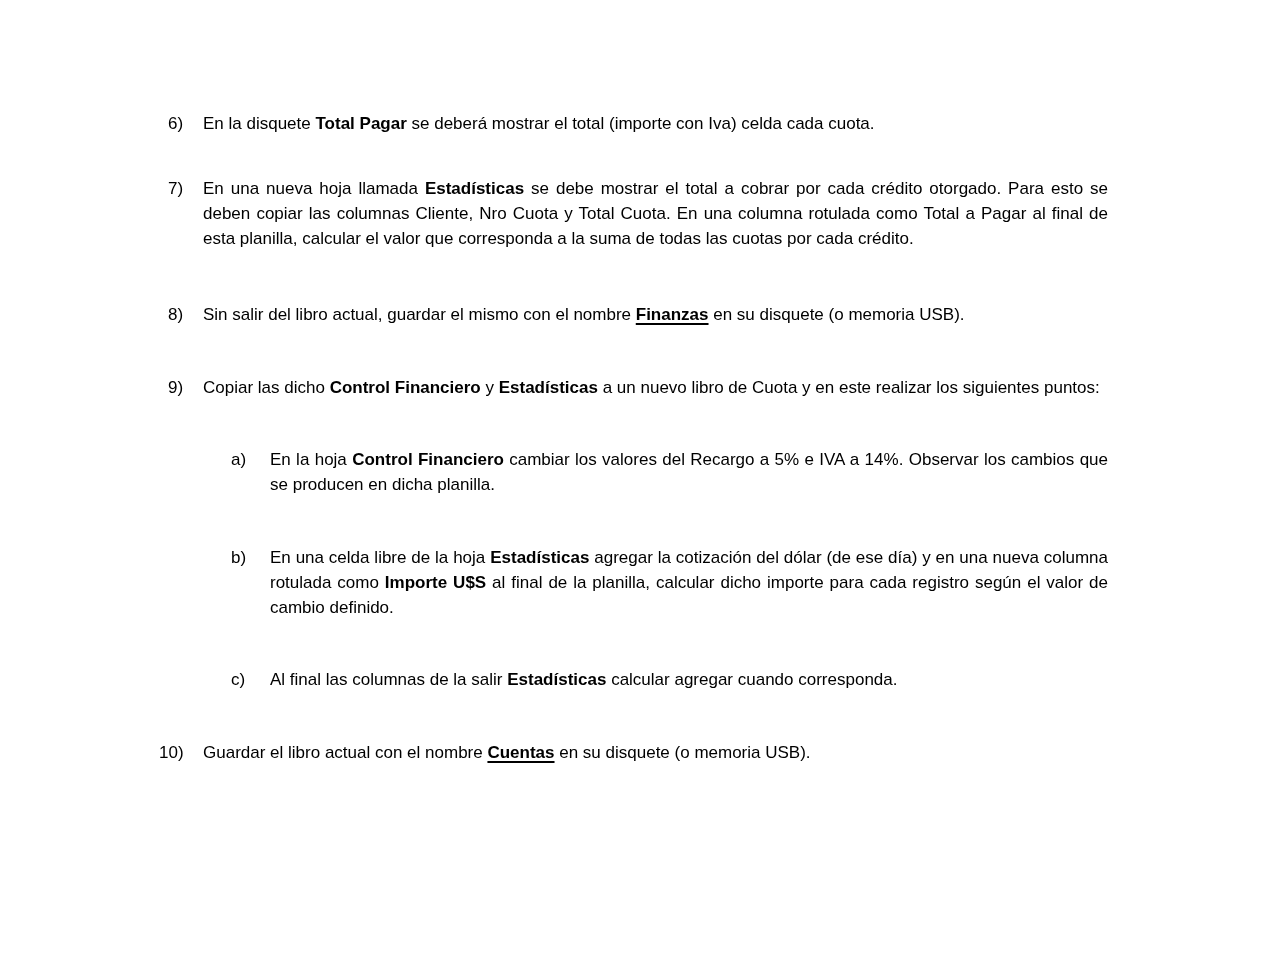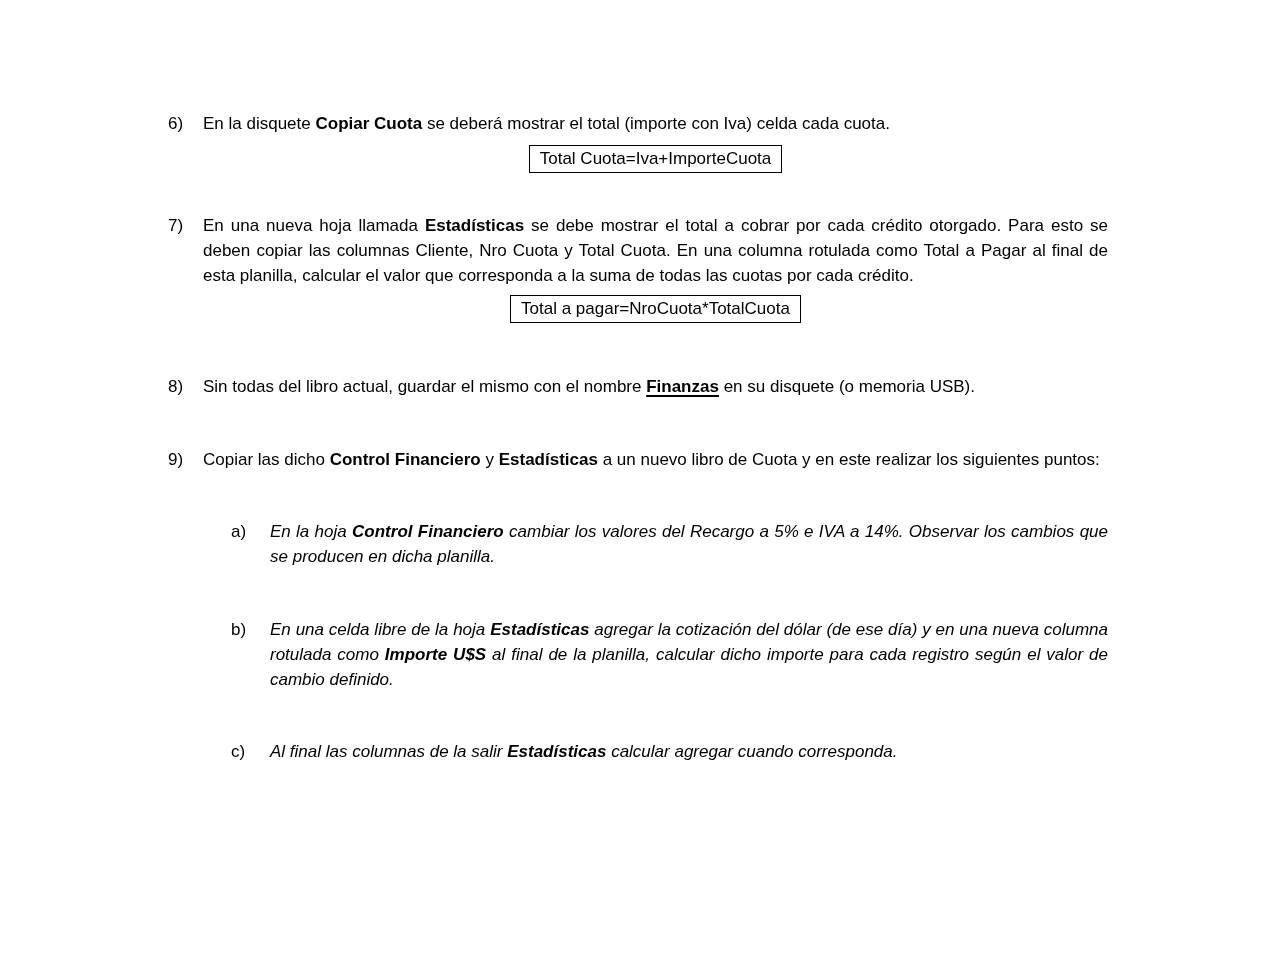--- a/index.html
+++ b/index.html
@@ -25,21 +25,21 @@
     flex: 0 0 44px;
     box-sizing: border-box;
     padding-left: 9px; 
     white-space: nowrap;
   }
   .item-row .marker.wide { padding-left: 0; } 
   .item-row .para { width: 905px; }
 
   .sub-row { display: flex; align-items: flex-start; margin-left: 72px; } 
   .sub-row .marker { flex: 0 0 39px; white-space: nowrap; }
-  .sub-row .para { width: 838px; font-style: italic; }
+  .sub-row .para { width: 838px; }
 
   .para { margin: 0; text-align: justify; }
   .para .bold { font-weight: 700; }
   .para .bold-italic-underline {
     font-weight: 700;
     text-decoration: underline;
     text-decoration-thickness: 2px;
     text-underline-offset: 3px;
   }
 
@@ -62,42 +62,44 @@
   [data-name="sub-item-c"]    { margin-top: 47px; }
   [data-name="list-item-10"]  { margin-top: 48px; }
 </style>
 </head>
 <body>
 
 <div class="page" data-name="document-page">
   <div class="content" data-name="document-body">
       <div class="item-row" data-name="list-item-6">
         <span class="marker" data-name="list-marker">6)</span>
-        <p class="para" data-name="paragraph"><span data-name="text-run">En la disquete </span><span class="bold" data-name="text-run">Copiar Cuota</span><span data-name="text-run"> se deberá mostrar el total (importe con Iva) celda cada cuota.</span></p>
+        <p class="para" data-name="paragraph"><span data-name="text-run">En la disquete </span><span class="bold" data-name="text-run">Total Pagar</span><span data-name="text-run"> se deberá mostrar el total (importe con Iva) celda cada cuota.</span></p>
       </div>
-      <div class="formula-row" data-name="formula-row-1"><span class="formula-box" data-name="formula-box-1">Total Cuota=Iva+ImporteCuota</span></div>
       <div class="item-row" data-name="list-item-7">
         <span class="marker" data-name="list-marker">7)</span>
         <p class="para" data-name="paragraph"><span data-name="text-run">En una nueva hoja llamada </span><span class="bold" data-name="text-run">Estadísticas</span><span data-name="text-run"> se debe mostrar el total a cobrar por cada crédito otorgado. Para esto se deben copiar las columnas Cliente, Nro Cuota y Total Cuota. En una columna rotulada como Total a Pagar al final de esta planilla, calcular el valor que corresponda a la suma de todas las cuotas por cada crédito.</span></p>
       </div>
-      <div class="formula-row" data-name="formula-row-2"><span class="formula-box" data-name="formula-box-2">Total a pagar=NroCuota*TotalCuota</span></div>
       <div class="item-row" data-name="list-item-8">
         <span class="marker" data-name="list-marker">8)</span>
-        <p class="para" data-name="paragraph"><span data-name="text-run">Sin todas del libro actual, guardar el mismo con el nombre </span><span class="bold-italic-underline" data-name="text-run">Finanzas</span><span data-name="text-run"> en su disquete (o memoria USB).</span></p>
+        <p class="para" data-name="paragraph"><span data-name="text-run">Sin salir del libro actual, guardar el mismo con el nombre </span><span class="bold-italic-underline" data-name="text-run">Finanzas</span><span data-name="text-run"> en su disquete (o memoria USB).</span></p>
       </div>
       <div class="item-row" data-name="list-item-9">
         <span class="marker" data-name="list-marker">9)</span>
         <p class="para" data-name="paragraph"><span data-name="text-run">Copiar las dicho </span><span class="bold" data-name="text-run">Control Financiero</span><span data-name="text-run"> y </span><span class="bold" data-name="text-run">Estadísticas</span><span data-name="text-run"> a un nuevo libro de Cuota y en este realizar los siguientes puntos:</span></p>
       </div>
       <div class="sub-row" data-name="sub-item-a">
         <span class="marker" data-name="list-marker">a)</span>
         <p class="para" data-name="paragraph"><span data-name="text-run">En la hoja </span><span class="bold" data-name="text-run">Control Financiero</span><span data-name="text-run"> cambiar los valores del Recargo a 5% e IVA a 14%. Observar los cambios que se producen en dicha planilla.</span></p>
       </div>
       <div class="sub-row" data-name="sub-item-b">
         <span class="marker" data-name="list-marker">b)</span>
         <p class="para" data-name="paragraph"><span data-name="text-run">En una celda libre de la hoja </span><span class="bold" data-name="text-run">Estadísticas</span><span data-name="text-run"> agregar la cotización del dólar (de ese día) y en una nueva columna rotulada como </span><span class="bold" data-name="text-run">Importe U$S</span><span data-name="text-run"> al final de la planilla, calcular dicho importe para cada registro según el valor de cambio definido.</span></p>
       </div>
       <div class="sub-row" data-name="sub-item-c">
         <span class="marker" data-name="list-marker">c)</span>
         <p class="para" data-name="paragraph"><span data-name="text-run">Al final las columnas de la salir </span><span class="bold" data-name="text-run">Estadísticas</span><span data-name="text-run"> calcular agregar cuando corresponda.</span></p>
       </div>
+      <div class="item-row" data-name="list-item-10">
+        <span class="marker wide" data-name="list-marker">10)</span>
+        <p class="para" data-name="paragraph"><span data-name="text-run">Guardar el libro actual con el nombre </span><span class="bold-italic-underline" data-name="text-run">Cuentas</span><span data-name="text-run"> en su disquete (o memoria USB).</span></p>
+      </div>
     </div>
 </div>
 
 </body></html>

